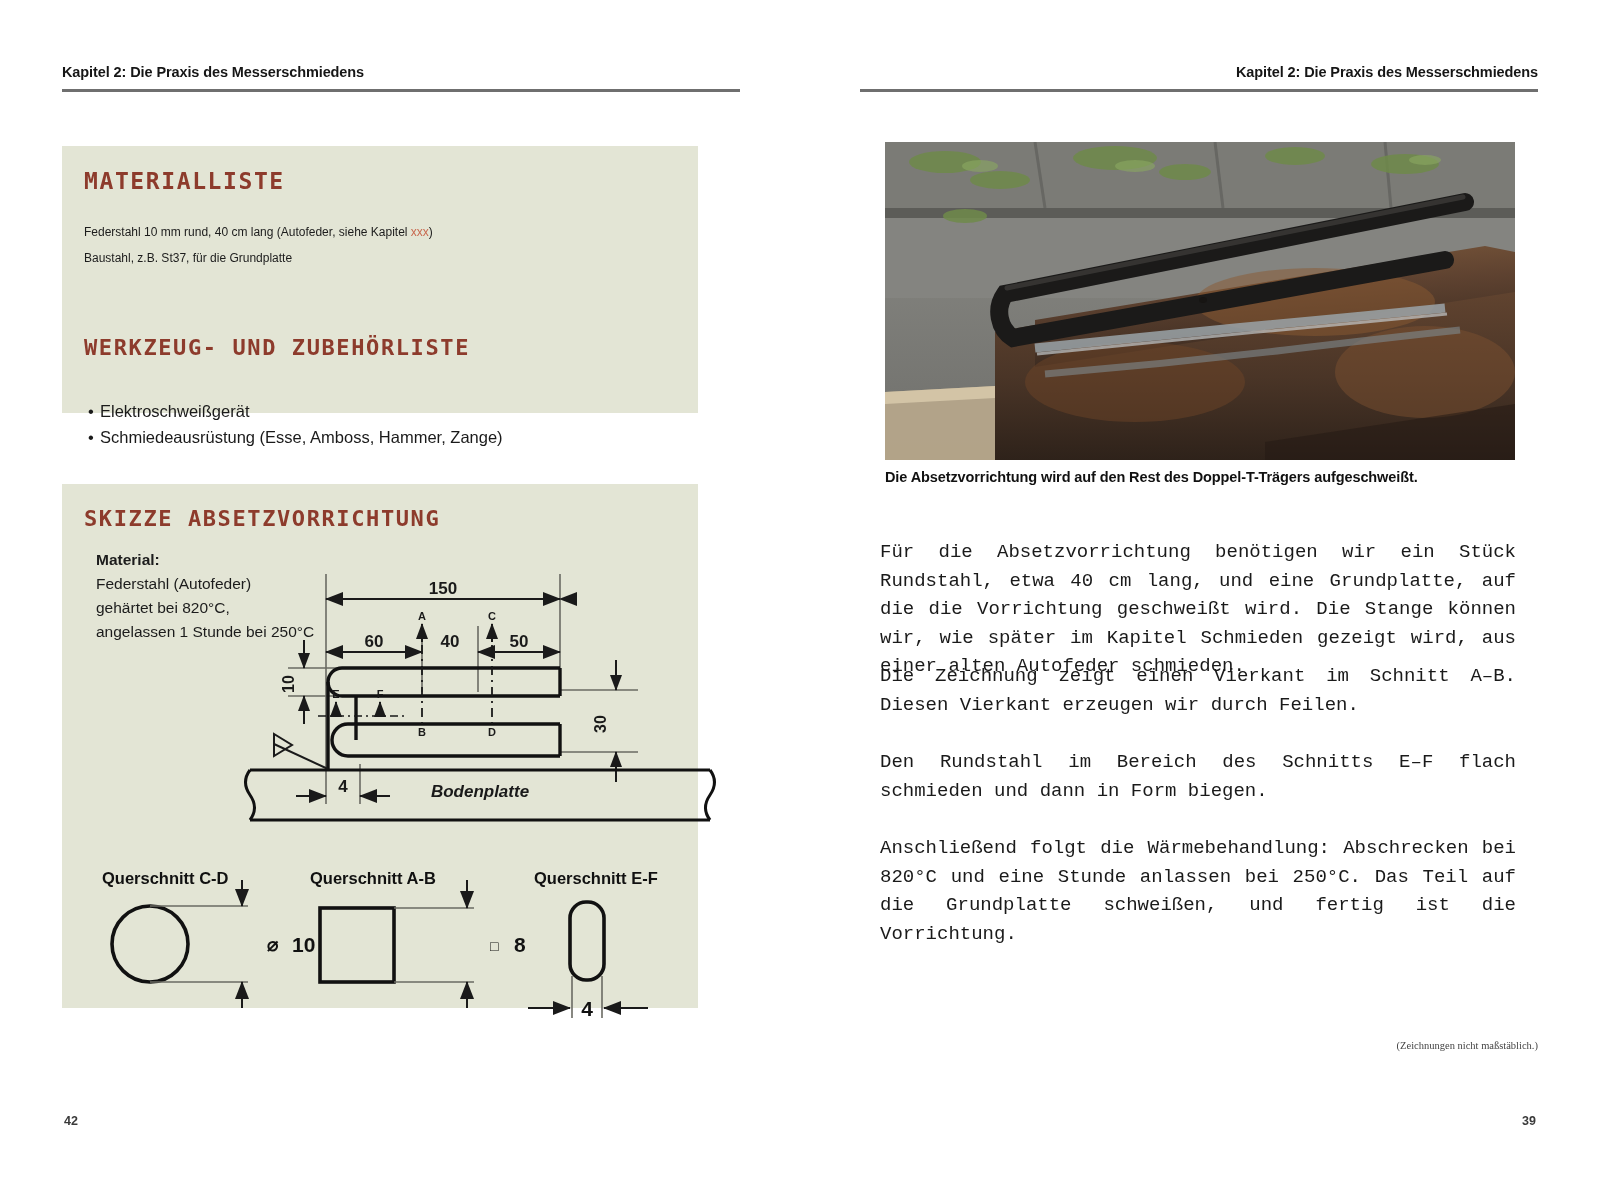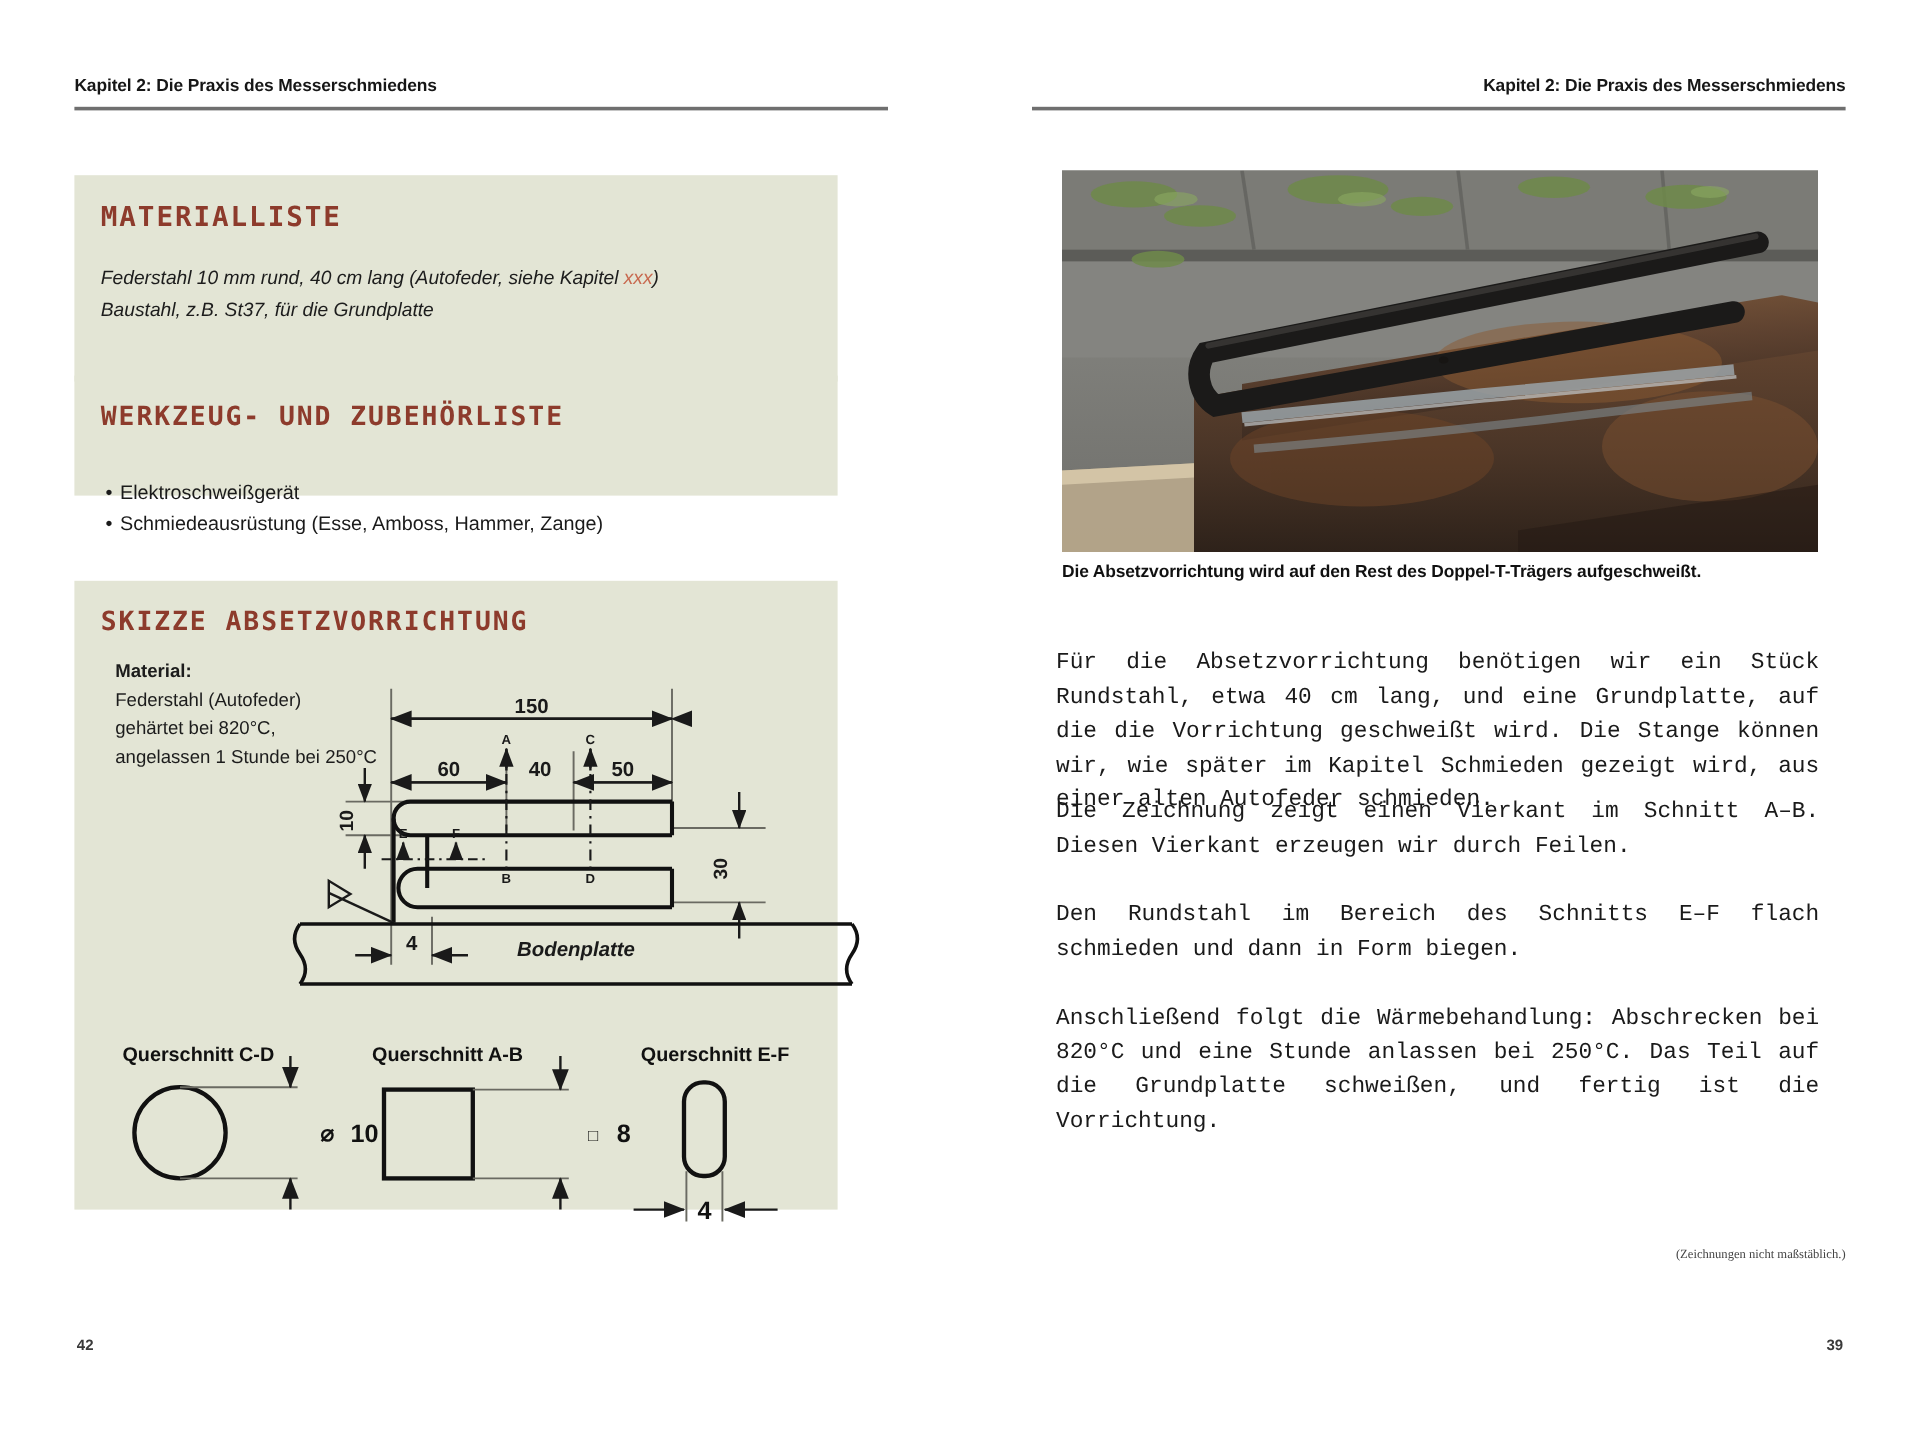--- a/index.html
+++ b/index.html
@@ -38,21 +38,21 @@
   .box-title{
     font-family:"DejaVu Sans Mono","Liberation Mono",monospace;
     font-weight:700;color:#8d3b2c;letter-spacing:1.6px;
     font-size:23px;margin:0;
   }
   #box-material .box-title{position:absolute;left:22px;top:22px;}
   #box-tools .box-title{position:absolute;left:22px;top:22px;font-size:22px;}
   #box-sketch .box-title{position:absolute;left:22px;top:22px;font-size:22px;}
 
   .box-line{
-    position:absolute;font-size:16px;line-height:25px;color:#1c1c1c;font-style:italic;
+    position:absolute;font-size:12px;line-height:25px;color:#1c1c1c;
   }
   #mat-l1{left:22px;top:74px;}
   #mat-l2{left:22px;top:100px;}
   .xxx{color:#c8694f;}
 
   .bullet{position:absolute;left:26px;font-size:16.5px;line-height:25px;}
   #tool-b1{top:86px;}
   #tool-b2{top:112px;}
   .bullet .dot{display:inline-block;width:12px;}
 

